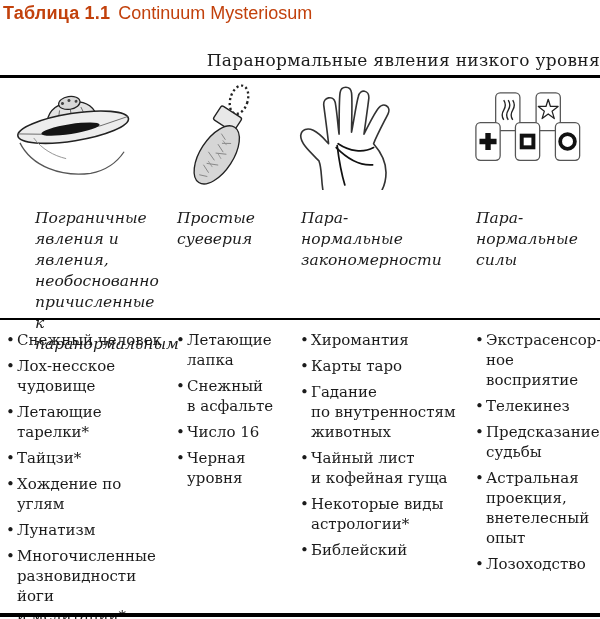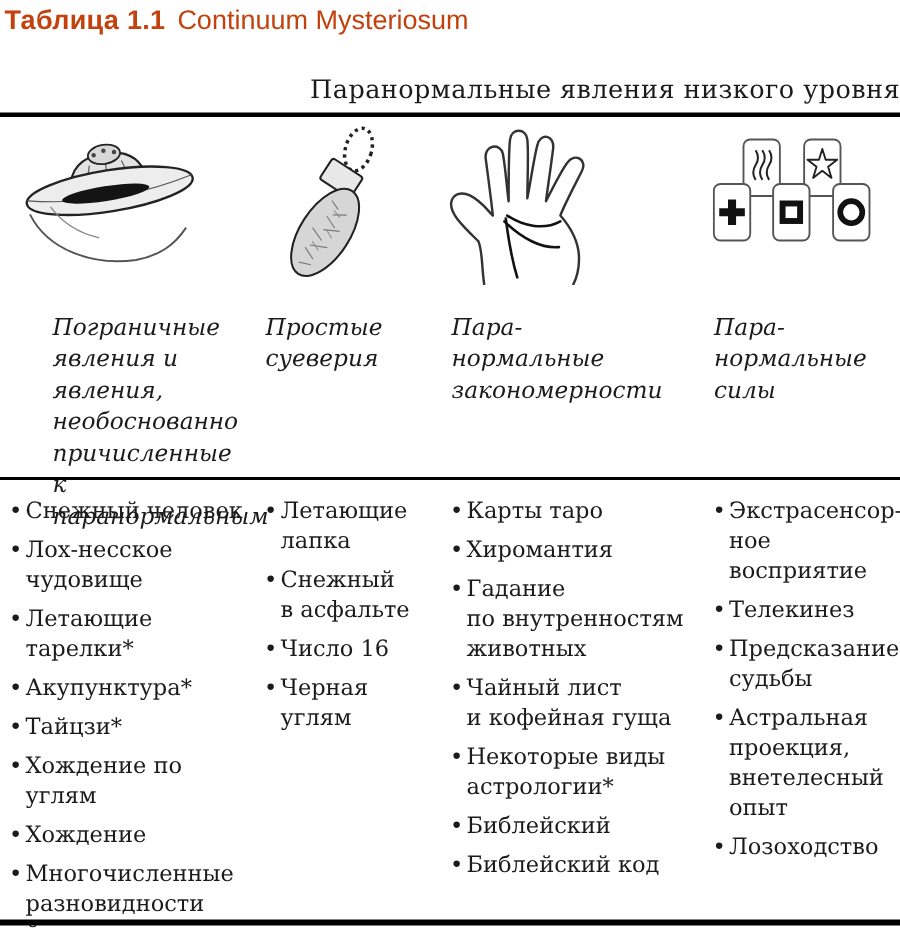--- a/index.html
+++ b/index.html
@@ -148,49 +148,47 @@
 
   <div class="rule-b"></div>
 
   <div class="grid lists">
     <ul class="col-list">
       <li>Снежный человек</li>
       <li>Лох-несское
 чудовище</li>
       <li>Летающие
 тарелки*</li>
-      <li>Акупунктура*</li>
       <li>Тайцзи*</li>
       <li>Хождение по углям</li>
-      <li>Хождение</li>
+      <li>Лунатизм</li>
       <li>Многочисленные
 разновидности йоги
 и медитации*</li>
     </ul>
     <ul class="col-list">
       <li>Летающие
 лапка</li>
       <li>Снежный
 в асфальте</li>
       <li>Число 16</li>
       <li>Черная
-углям</li>
-    </ul>
-    <ul class="col-list">
+уровня</li>
+    </ul>
+    <ul class="col-list">
+      <li>Хиромантия</li>
       <li>Карты таро</li>
-      <li>Хиромантия</li>
       <li>Гадание
 по внутренностям
 животных</li>
       <li>Чайный лист
 и кофейная гуща</li>
       <li>Некоторые виды
 астрологии*</li>
       <li>Библейский</li>
-      <li>Библейский код</li>
     </ul>
     <ul class="col-list">
       <li>Экстрасенсор-
 ное
 восприятие</li>
       <li>Телекинез</li>
       <li>Предсказание
 судьбы</li>
       <li>Астральная
 проекция,

